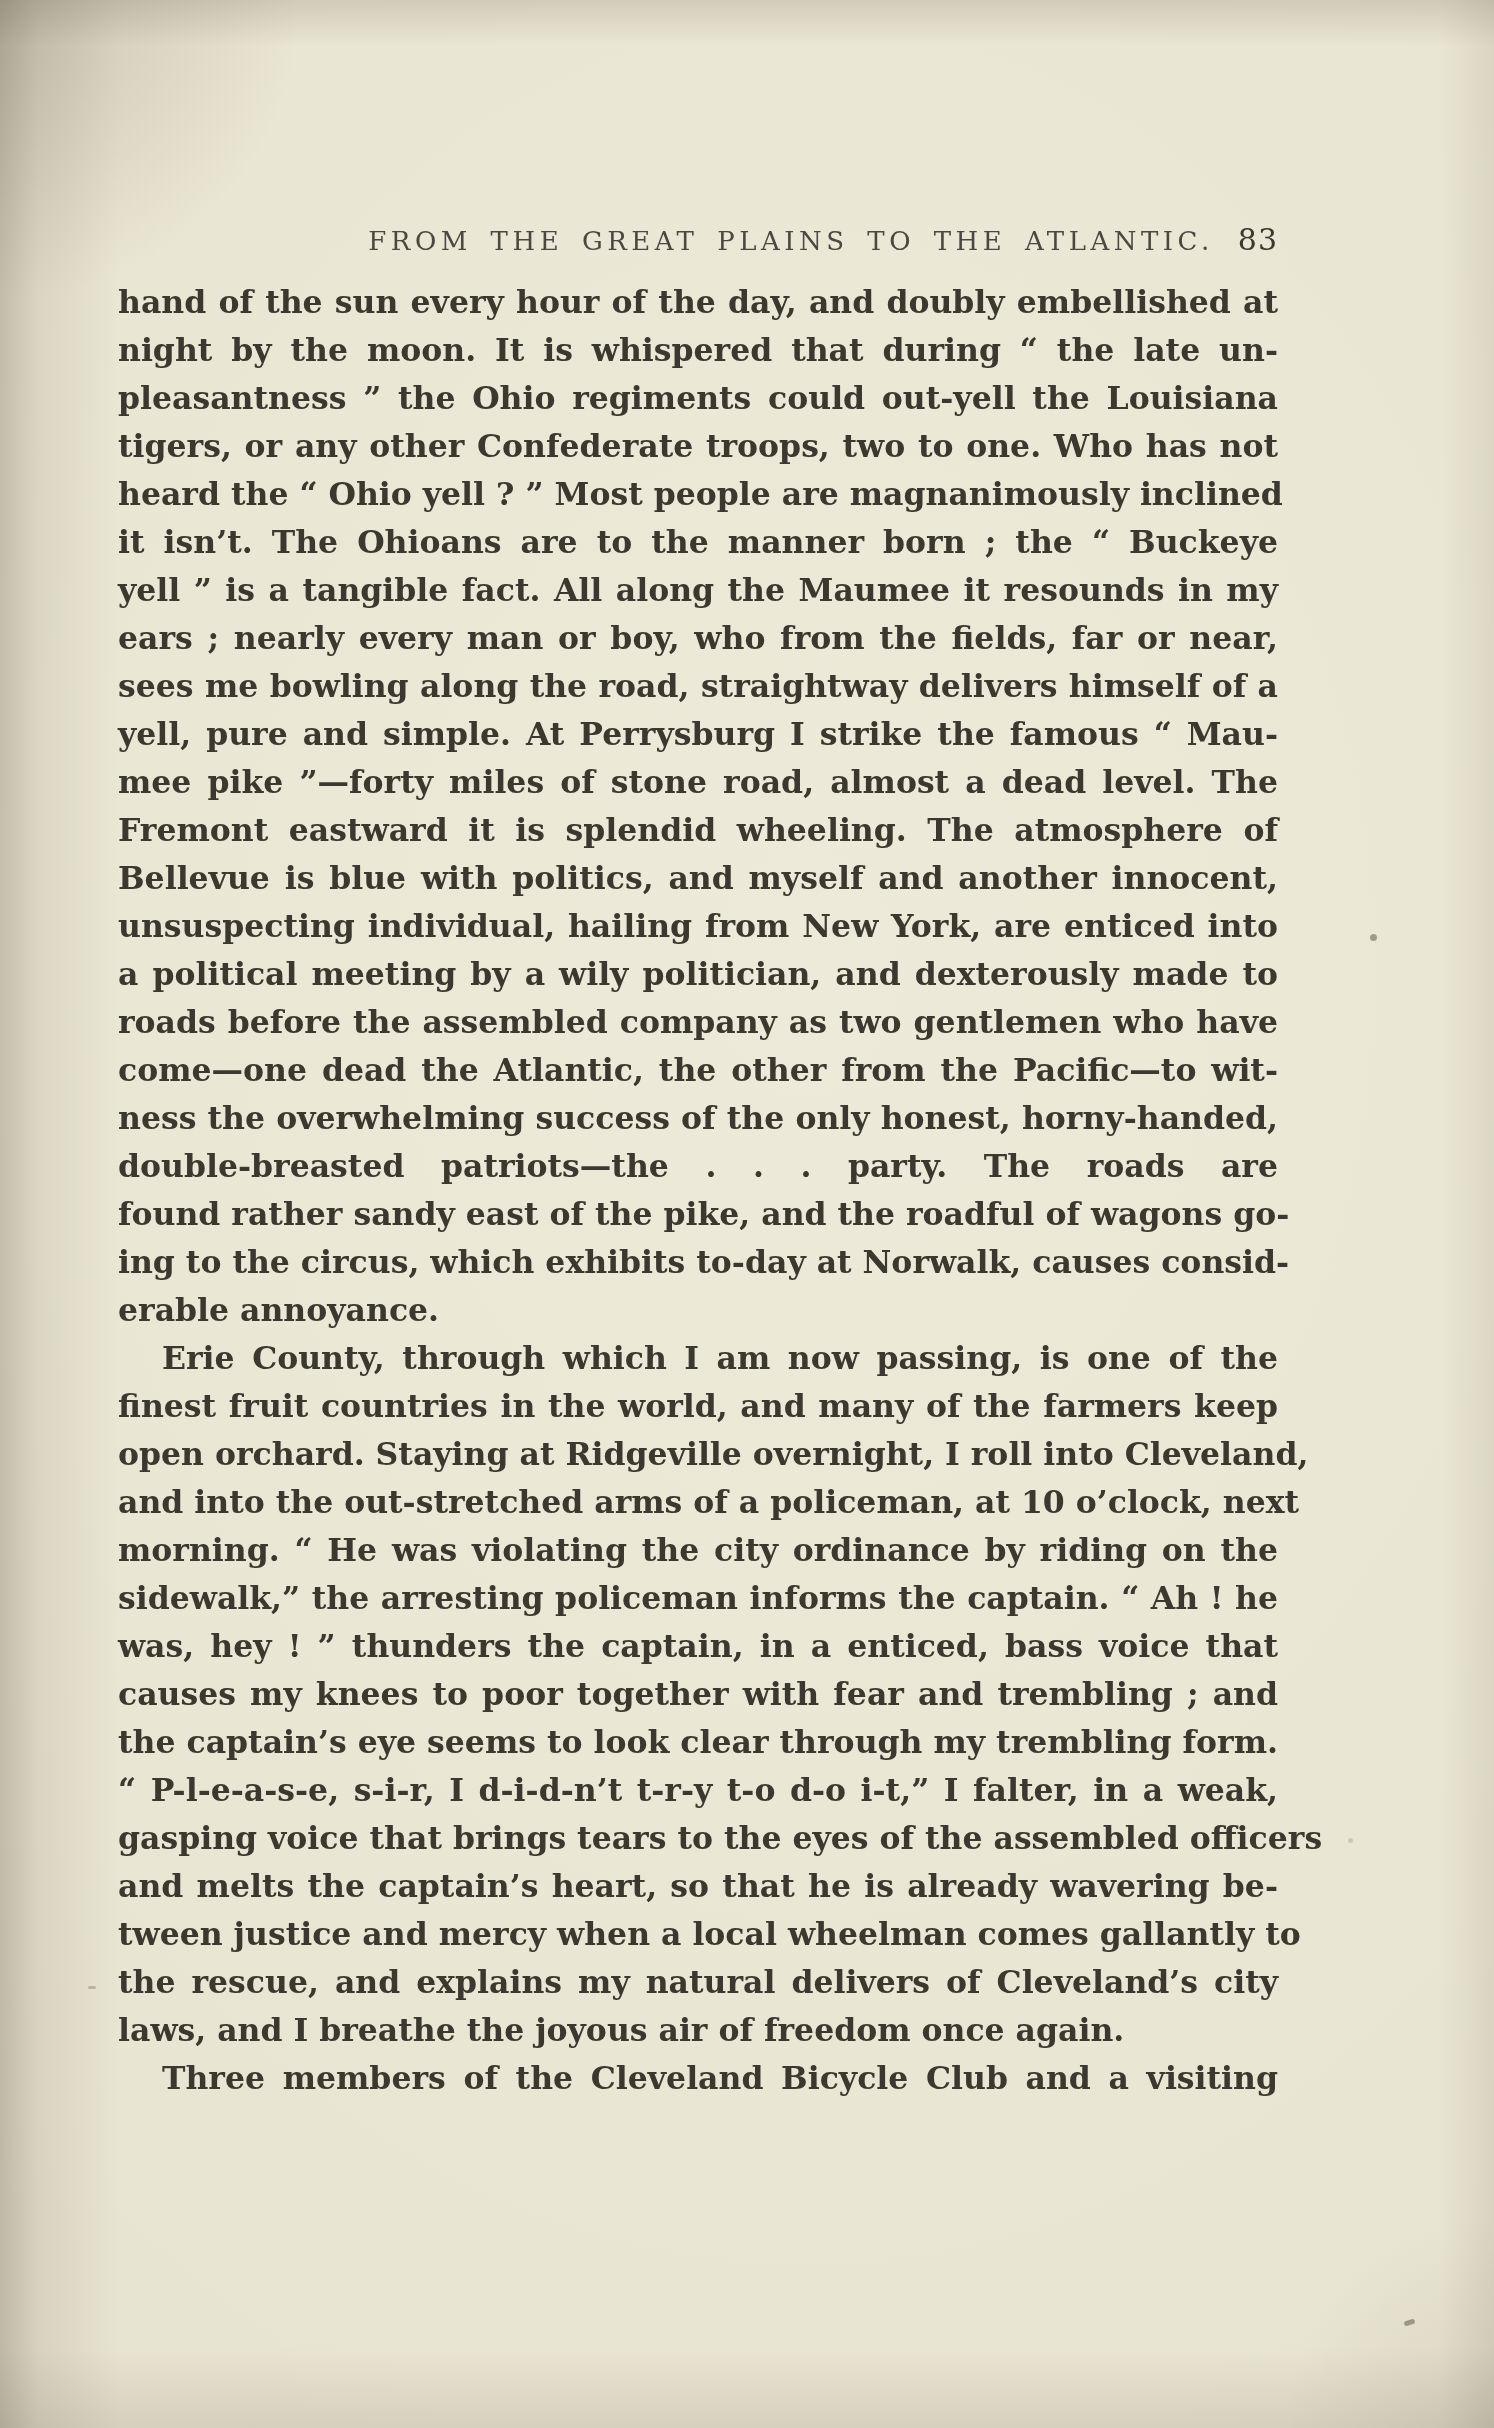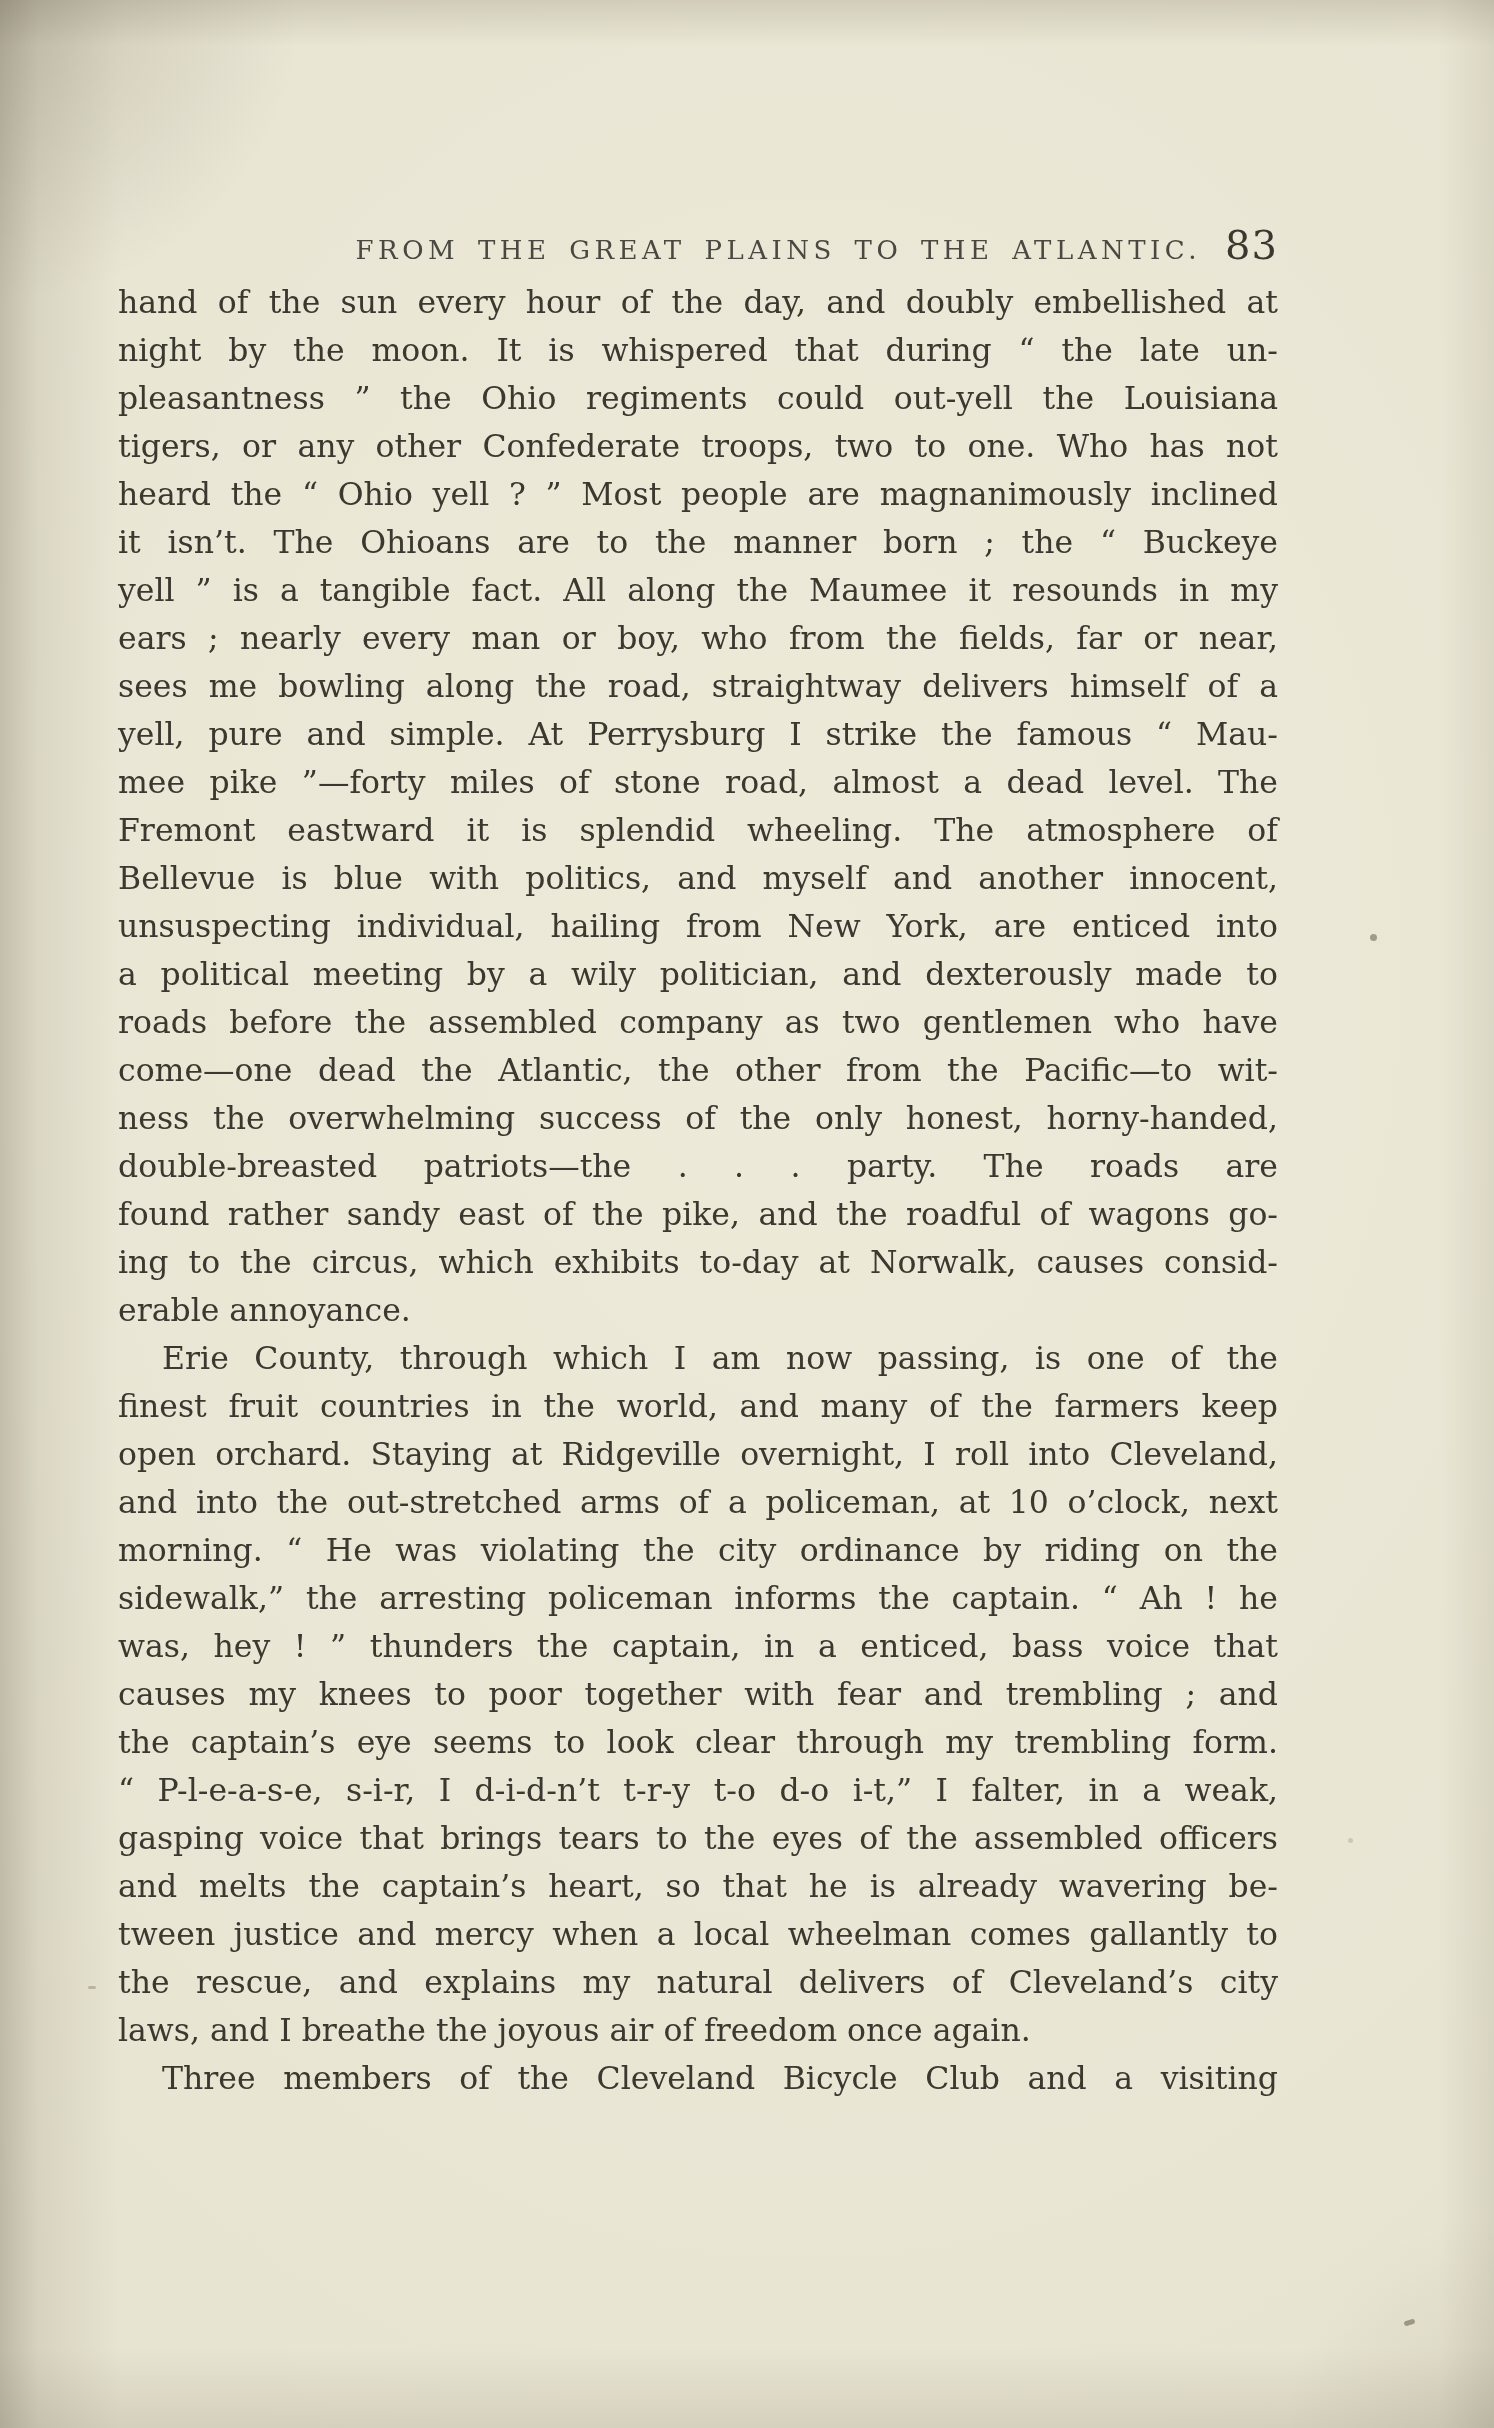--- a/index.html
+++ b/index.html
@@ -34,33 +34,34 @@
   }
   .running-title {
     flex: 1;
     text-align: right;
     font-size: 26px;
     letter-spacing: 4.5px;
     word-spacing: 6px;
     white-space: nowrap;
   }
   .page-number {
-    font-size: 40px;
+    font-size: 30px;
     letter-spacing: 1px;
     color: var(--ink, #3a382f);
     padding-left: 24px;
   }
   .text-body {
     position: absolute;
     top: 278px;
     left: 118px;
     width: 1160px;
     font-size: 31.5px;
     line-height: 48px;
     color: var(--ink, #3a382f);
+    font-weight: bold;
   }
   .paragraph { margin: 0; }
   .line {
     text-align: justify;
     text-align-last: justify;
     white-space: nowrap;
   }
   .line.last { text-align-last: left; }
   .line.indent { padding-left: 44px; }
   .speck {

